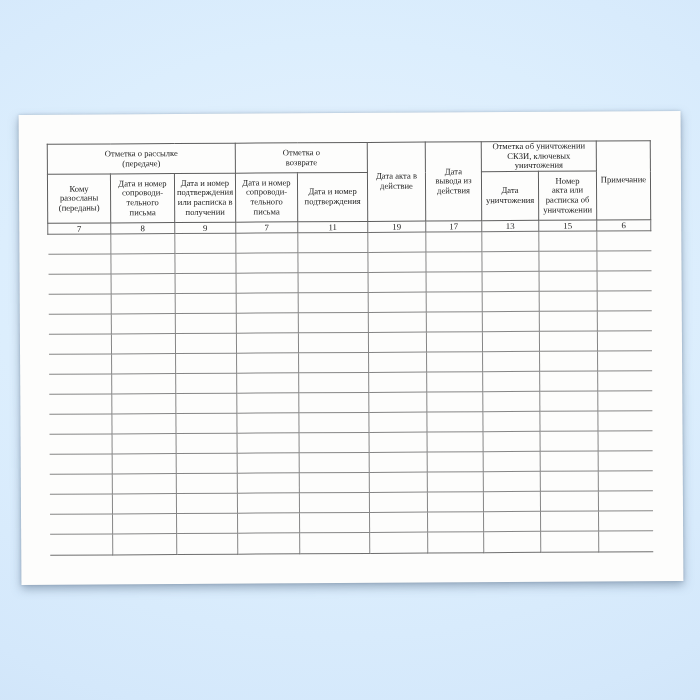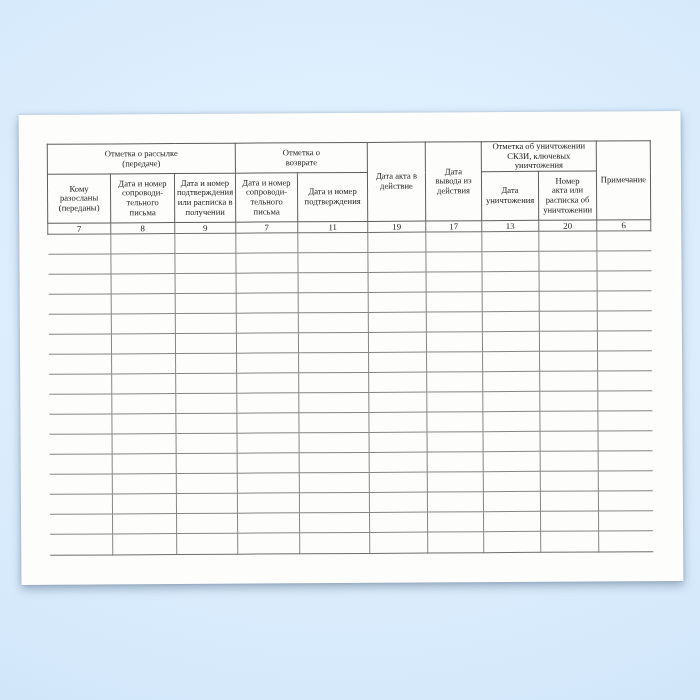--- a/index.html
+++ b/index.html
@@ -121,21 +121,21 @@
       </tr>
       <tr class="row-nums">
         <td>7</td>
         <td>8</td>
         <td>9</td>
         <td>7</td>
         <td>11</td>
         <td>19</td>
         <td>17</td>
         <td>13</td>
-        <td>20</td>
+        <td>15</td>
         <td>6</td>
       </tr>
     </thead>
     <tbody>
         <tr>
           <td></td>
           <td></td>
           <td></td>
           <td></td>
           <td></td>

